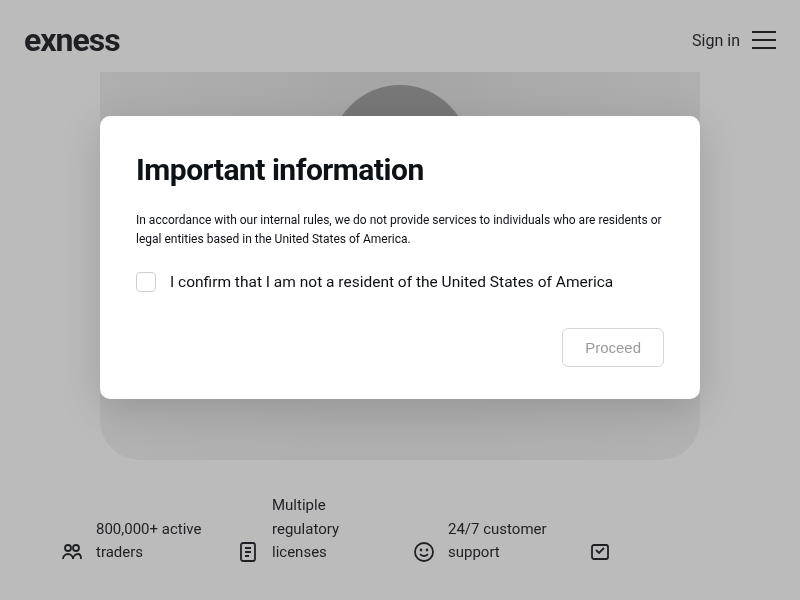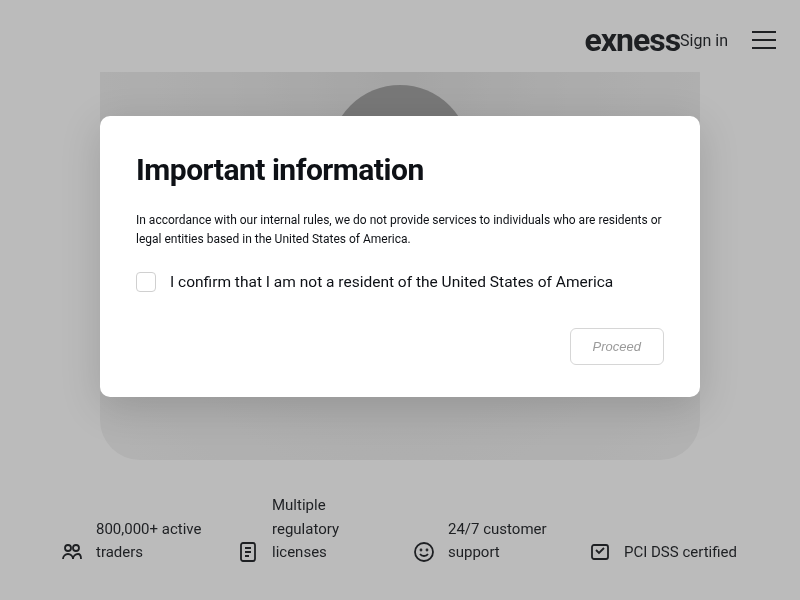--- a/index.html
+++ b/index.html
@@ -17,34 +17,34 @@
       background: #ffffff;
     }
     .header {
       position: absolute;
       top: 0;
       left: 0;
       right: 0;
       height: 80px;
       display: flex;
       align-items: center;
-      justify-content: flex-end;
+      justify-content: space-between;
       padding: 8px 24px;
       z-index: 5;
     }
     .logo {
       font-size: 32px;
       font-weight: 700;
       letter-spacing: -1px;
       color: #0e1116;
     }
     .header-right {
       display: flex;
       align-items: center;
-      gap: 24px;
+      gap: 12px;
     }
     .signin {
       font-size: 16px;
       color: #0e1116;
       cursor: pointer;
     }
     .hamburger {
       width: 24px;
       height: 18px;
       display: flex;
@@ -156,24 +156,23 @@
     }
     .modal-footer {
       display: flex;
       justify-content: flex-end;
     }
     .proceed-btn {
       padding: 10px 22px;
       border: 1.5px solid #d6d6d6;
       background: #fff;
       border-radius: 6px;
-      font-size: 13px;
+      font-size: 15px;
       color: #9a9a9a;
       cursor: pointer;
-      font-style: italic;
     }
   </style>
 </head>
 <body>
 
 <div class="page-bg">
   <div class="hero-shape"></div>
   <div class="hero-circle"></div>
 </div>
 
@@ -221,21 +220,20 @@
     </span>
     <span class="feature-text">24/7 customer support</span>
   </div>
   <div class="feature">
     <span class="feature-icon">
       <svg viewBox="0 0 24 24" fill="none" stroke="currentColor" stroke-width="1.8">
           <rect x="4" y="5" width="16" height="14" rx="2"></rect>
           <path d="M8 10l3 3 5-5"></path>
         </svg>
     </span>
-    <span class="feature-text">PCI DSS certified</span>
   </div>
 </div>
 
 <div class="overlay"></div>
 
 <div class="modal">
   <h2 class="modal-title">Important information</h2>
   <p class="modal-text">In accordance with our internal rules, we do not provide services to individuals who are residents or legal entities based in the United States of America.</p>
   <div class="checkbox-row">
     <div class="checkbox"></div>

